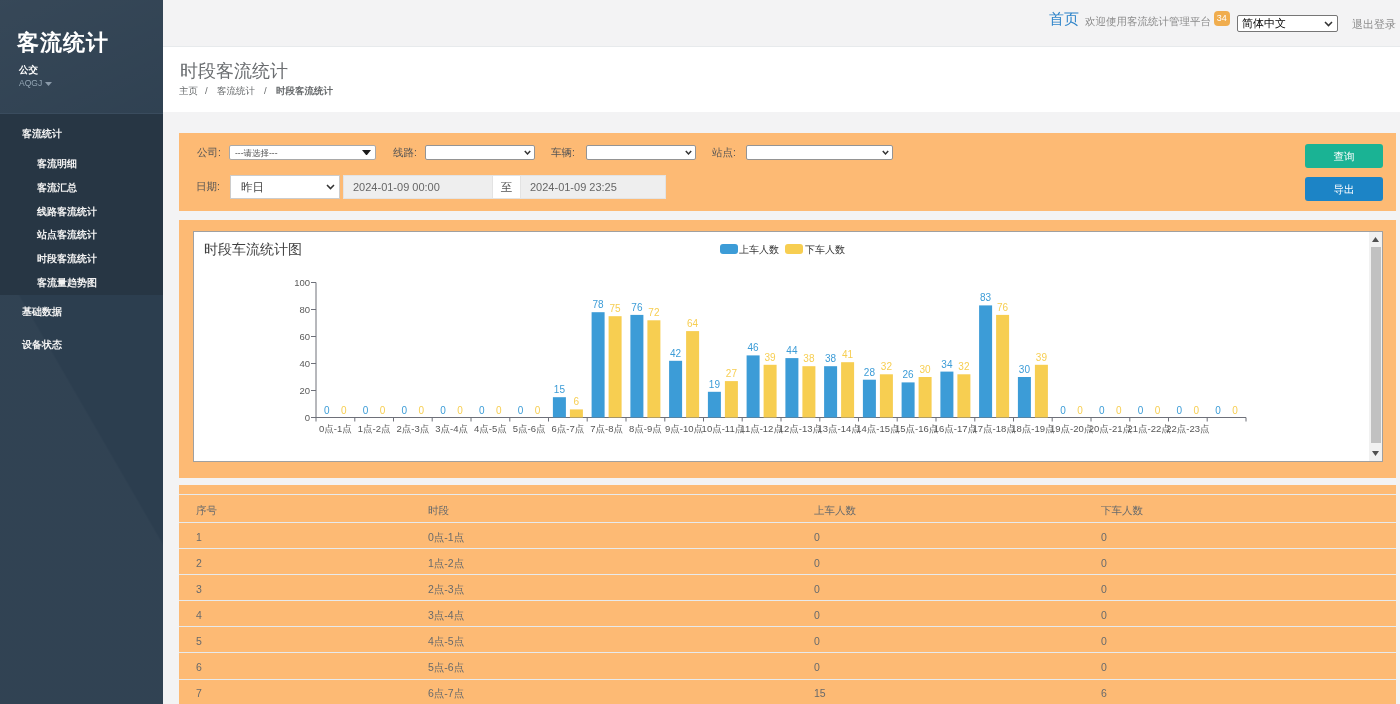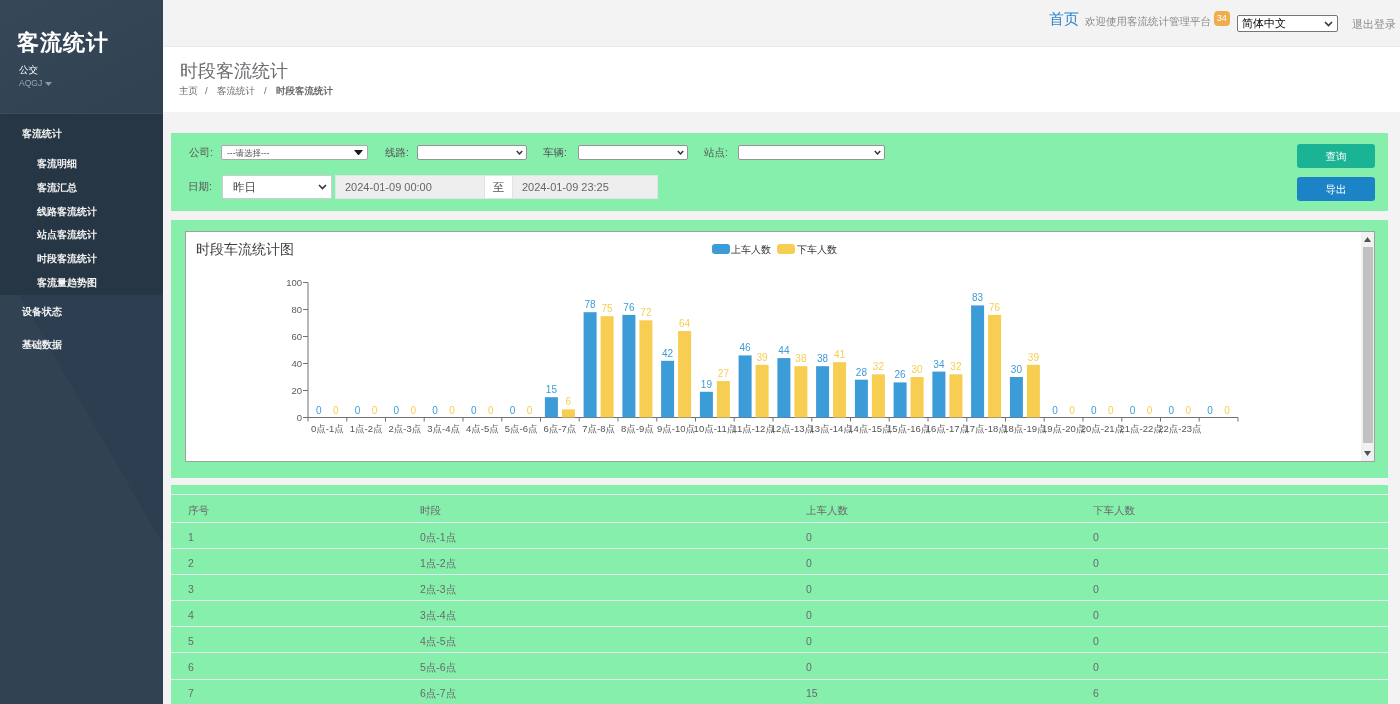--- a/index.html
+++ b/index.html
@@ -2,33 +2,33 @@
 <html><head><meta charset="utf-8">
 <style>
 *{margin:0;padding:0;box-sizing:border-box}
 html,body{width:1400px;height:704px;overflow:hidden}
 body{font-family:"Liberation Sans",sans-serif;background:#f3f3f4;position:relative}
 .abs{position:absolute}
 #side{position:absolute;left:0;top:0;width:163px;height:704px;background-color:#2c3e4f;
 background-image:linear-gradient(155deg,rgba(255,255,255,.05),rgba(255,255,255,0) 38%),
 linear-gradient(240deg,rgba(255,255,255,0) 55%,rgba(255,255,255,.022) 55.4%);}
 #side .title{position:absolute;left:17px;top:28px;font-size:22px;font-weight:bold;color:#fff;letter-spacing:1px}
-#side .org{position:absolute;left:19px;top:64px;font-size:9.5px;font-weight:normal;color:#fff}
+#side .org{position:absolute;left:19px;top:64px;font-size:9.5px;font-weight:bold;color:#fff}
 #side .user{position:absolute;left:19px;top:78px;font-size:8.5px;color:#94a6b5}
 #menu{position:absolute;left:0;top:113px;width:163px}
 #block{background:#273644;border-top:1px solid #3a4c5e;padding-top:2px;padding-bottom:0}
 .m1{height:36px;line-height:36px;padding-left:22px;font-size:10px;font-weight:bold;color:#f2f2f2}
 .sub{height:23.8px;line-height:23.8px;padding-left:37px;font-size:10px;font-weight:bold;color:#f2f2f2}
 .m2{height:33px;line-height:33px;padding-left:22px;font-size:10px;font-weight:bold;color:#f2f2f2}
 #main{position:absolute;left:163px;top:0;width:1237px;height:704px}
 #topbar{position:absolute;left:0;top:0;width:1237px;height:47px;background:#f3f3f4;border-bottom:1px solid #e7eaec}
 #head{position:absolute;left:0;top:47px;width:1237px;height:65px;background:#fff}
 #head h1{position:absolute;left:17px;top:11.5px;font-size:18px;font-weight:normal;color:#6a6d70}
 .crumb{position:absolute;top:38px;font-size:9.5px;color:#676a6c}
-.panel{position:absolute;left:8px;width:1217px;background:#86efac}
+.panel{position:absolute;left:16px;width:1217px;background:#fdba74}
 label.f{position:absolute;font-size:10.5px;color:#555}
 .sel{position:absolute;height:15.5px;background:#fff;border:1px solid #949494;border-radius:2px;font-size:8.5px;color:#555;line-height:14px;padding-left:5px}
 .btn{position:absolute;left:1126px;width:78px;height:24px;border-radius:3px;color:#fff;font-size:10.5px;text-align:center;line-height:24px}
 .gin{position:absolute;top:41.5px;height:24.5px;background:#eee;border:1px solid #e3e3e3;font-size:11px;color:#666;line-height:23px;padding-left:9px}
 .trow{position:absolute;left:0;width:1217px;height:26.1px;border-bottom:1px solid #e7eaec}
 .trow span{position:absolute;top:7.5px;font-size:10.5px;color:#676a6c}
 .th span{position:absolute;font-size:10.5px;font-weight:normal;color:#676a6c}
 </style></head>
 <body>
 <div id="side">
@@ -40,22 +40,22 @@
   <div id="menu">
     <div id="block">
       <div class="m1">客流统计</div>
       <div class="sub">客流明细</div>
 <div class="sub">客流汇总</div>
 <div class="sub">线路客流统计</div>
 <div class="sub">站点客流统计</div>
 <div class="sub">时段客流统计</div>
 <div class="sub">客流量趋势图</div>
     </div>
+    <div class="m2" style="margin-top:0">基础数据</div>
     <div class="m2">设备状态</div>
-    <div class="m2" style="margin-top:0">基础数据</div>
   </div>
 </div>
 <div id="main">
   <div id="topbar">
     <span class="abs" style="left:886px;top:10px;font-size:15px;color:#2e84c9">首页</span>
     <span class="abs" style="left:922px;top:14.5px;font-size:10.5px;color:#8c8c8c">欢迎使用客流统计管理平台</span>
     <span class="abs" style="left:1051px;top:11px;width:15.5px;height:15px;background:#f0ad4e;border-radius:4px;color:#fff;font-size:9px;text-align:center;line-height:15px">34</span>
     <span class="abs" style="left:1074px;top:15px;width:101px;height:17px;background:#fff;border:1px solid #767676;border-radius:2px;font-size:11px;color:#000;line-height:15px;padding-left:4px">简体中文<svg width="9" height="6" viewBox="0 0 9 6" style="position:absolute;right:4px;top:50%;margin-top:-3px">
           <polyline points="1,1 4.5,4.6 8,1" fill="none" stroke="#333" stroke-width="1.5"></polyline>
         </svg></span>

